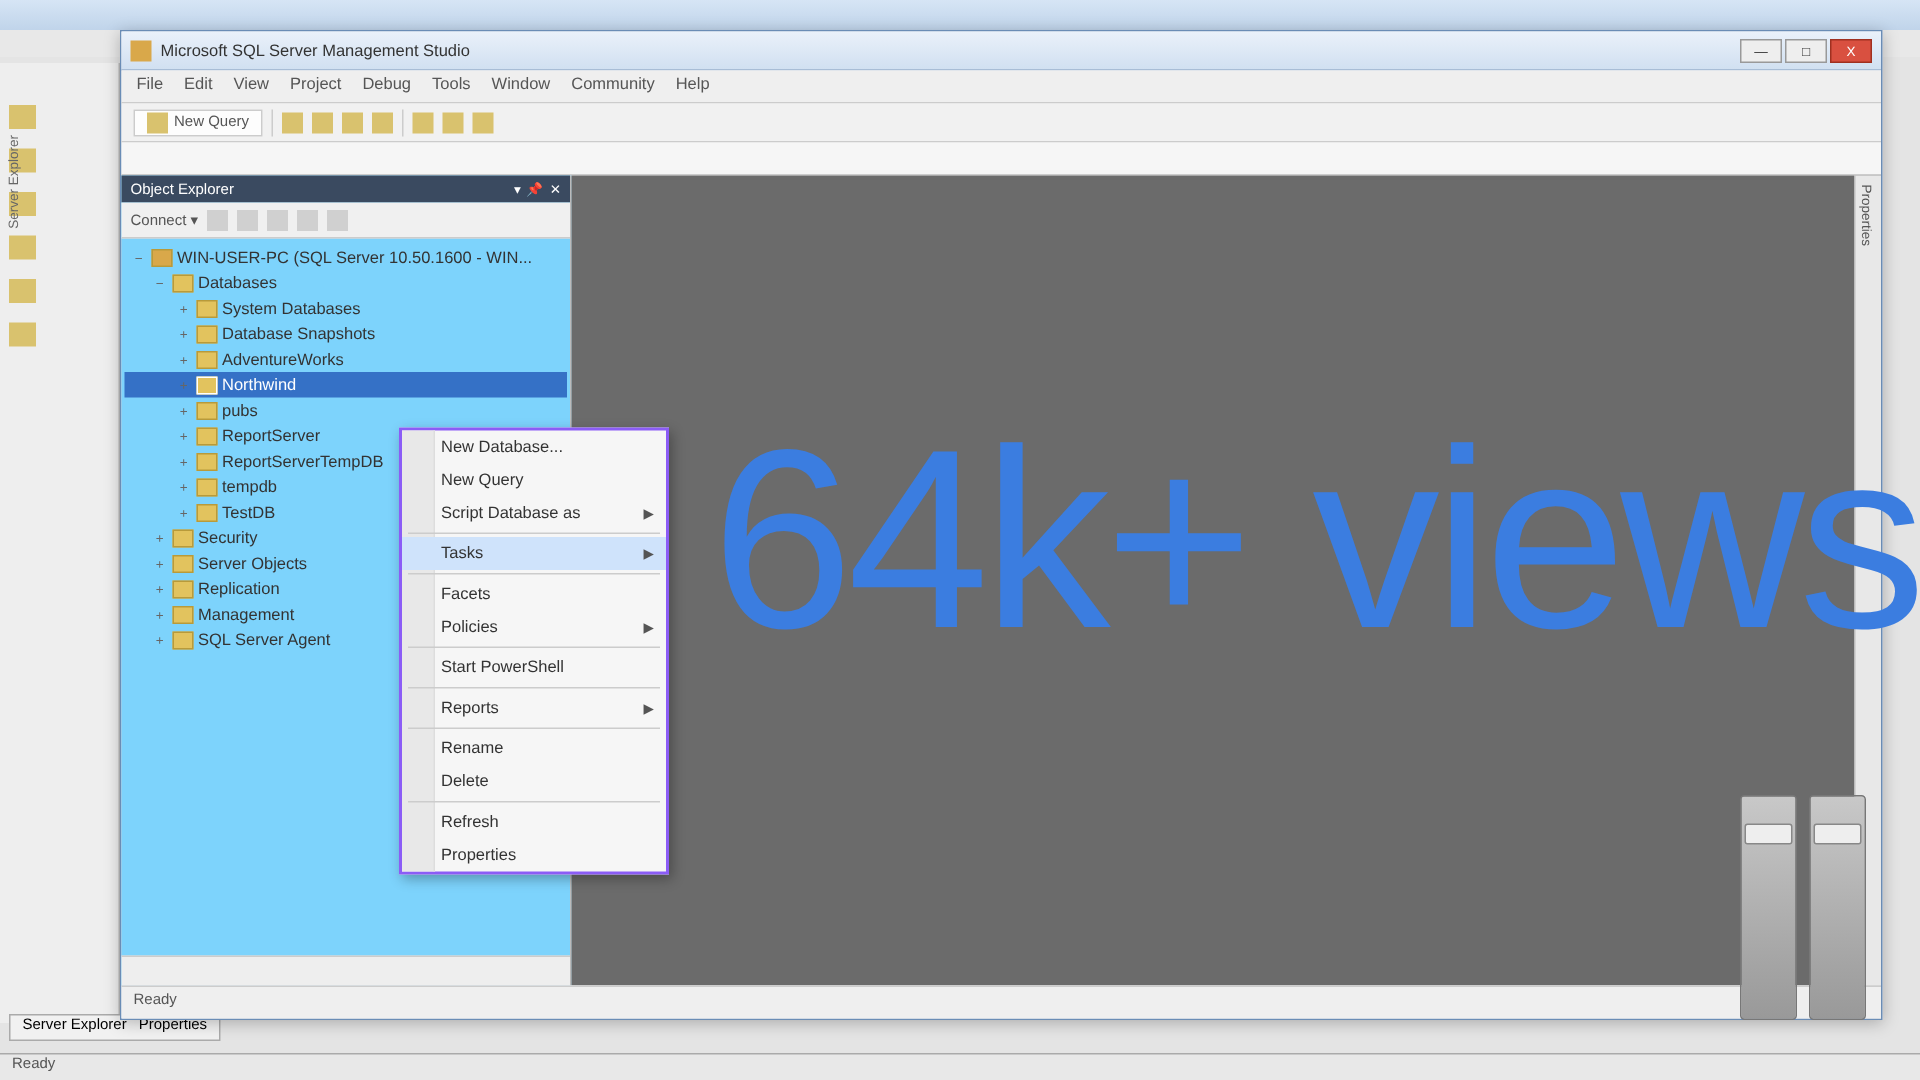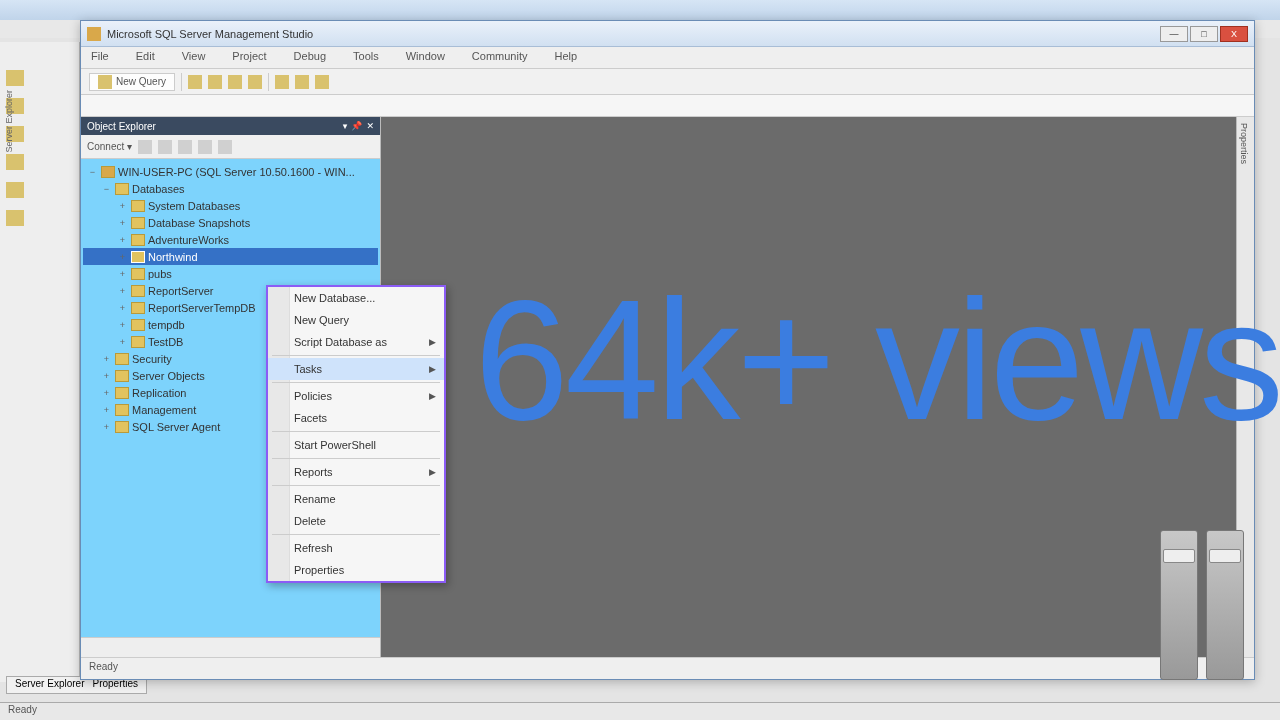--- a/index.html
+++ b/index.html
@@ -14,21 +14,21 @@
   .vs-left-label { position:absolute; left:0; top:44px; writing-mode: sideways-lr; font-size:9px; color:#666; padding:4px;}
   .vs-bottom-tab { position:absolute; left:6px; bottom:26px; height:18px; background:#f1f1f1; border:1px solid #aaa; font-size:10px; padding:1px 8px; display:flex; gap:8px;}
   .vs-status { position:absolute; left:0; bottom:0; width:100%; height:18px; background:#e8e8e8; border-top:1px solid #aaa; font-size:10px; padding:1px 8px; color:#555;}
   
   
   .ssms { position:absolute; left:80px; top:20px; width:1175px; height:660px; background:#fdfdfd; border:1px solid #6a8cb5; box-shadow:0 2px 10px rgba(0,0,0,0.25);}
   .ssms-titlebar { height:26px; background:linear-gradient(#eaf1fa,#d1e0f1); border-bottom:1px solid #a8bdd6; display:flex; align-items:center; padding:0 6px; font-size:11px; color:#333;justify-content:space-between;}
   .ssms-titlebar .spacer{flex:1;}
   .winbtn { width:28px; height:16px; margin-left:2px; border:1px solid #999; background:#eee; font-size:9px; text-align:center; line-height:14px;}
   .winbtn.close{ background:#d95040; color:#fff; border-color:#a03020;}
-  .ssms-menu { height:22px; background:#efefef; border-bottom:1px solid #ccc; display:flex; gap:27px; padding:3px 10px; font-size:11px; color:#555;}
+  .ssms-menu { height:22px; background:#efefef; border-bottom:1px solid #ccc; display:flex; gap:14px; padding:3px 10px; font-size:11px; color:#555;}
   .ssms-toolbar{ height:26px; background:#f1f1f1; border-bottom:1px solid #ccc; display:flex; align-items:center; gap:6px; padding:0 8px; font-size:10px; color:#555;}
   .ssms-toolbar .btn{height:18px; padding:0 8px; border:1px solid #ccc; background:#fdfdfd; display:flex; align-items:center; gap:4px;}
   .ssms-toolbar .ico{width:14px;height:14px;background:#d9c26e;display:inline-block;}
   .ssms-toolbar .sep{width:1px;height:18px;background:#ccc;}
   .ssms-toolbar2{height:22px;background:#f6f6f6;border-bottom:1px solid #ccc;padding:2px 8px;font-size:10px;color:#777;}
   
   .ssms-body{position:absolute; left:0; top:96px; right:0; bottom:22px; display:flex;}
   .obj-explorer{width:300px; background:#7dd3fc; border-right:1px solid #bbb; display:flex; flex-direction:column;}
   .oe-title{height:18px; background:#3a4a60; color:#fff; font-size:10px; padding:2px 6px; display:flex; align-items:center;}
   .oe-title .spacer{flex:1;}
@@ -241,22 +241,22 @@
 
   <div class="ctx">
     <div class="iconcol"></div>
     <div class="items" id="ctx-items">
         <div class="item">New Database...</div>
         <div class="item">New Query</div>
         <div class="item">Script Database as<span class="arrow">▶</span></div>
         <div class="sep"></div>
         <div class="item hov">Tasks<span class="arrow">▶</span></div>
         <div class="sep"></div>
+        <div class="item">Facets</div>
         <div class="item">Policies<span class="arrow">▶</span></div>
-        <div class="item">Facets</div>
         <div class="sep"></div>
         <div class="item">Start PowerShell</div>
         <div class="sep"></div>
         <div class="item">Reports<span class="arrow">▶</span></div>
         <div class="sep"></div>
         <div class="item">Rename</div>
         <div class="item">Delete</div>
         <div class="sep"></div>
         <div class="item">Refresh</div>
         <div class="item">Properties</div>

